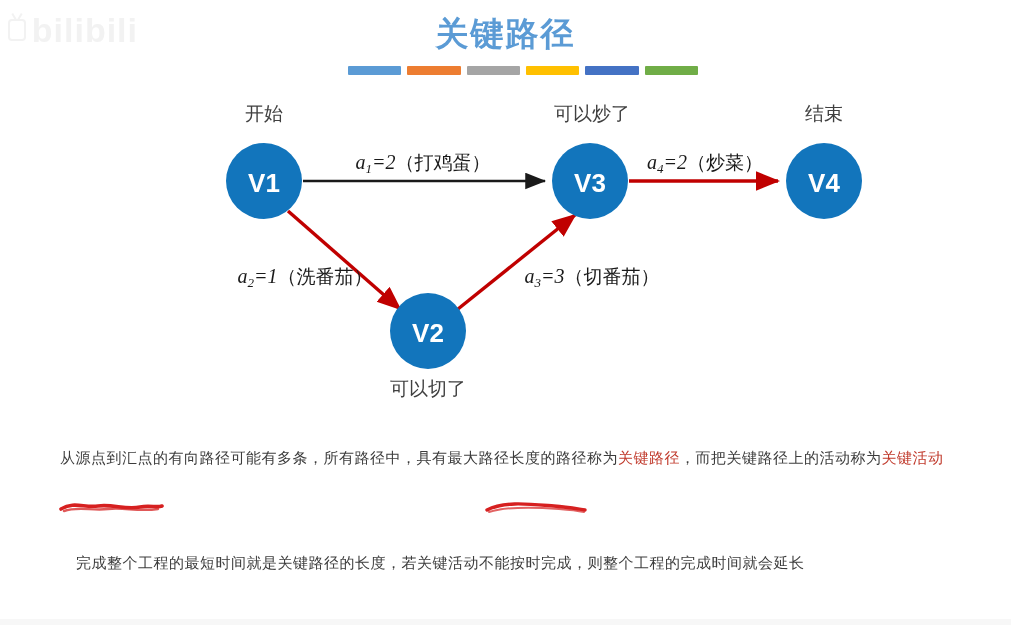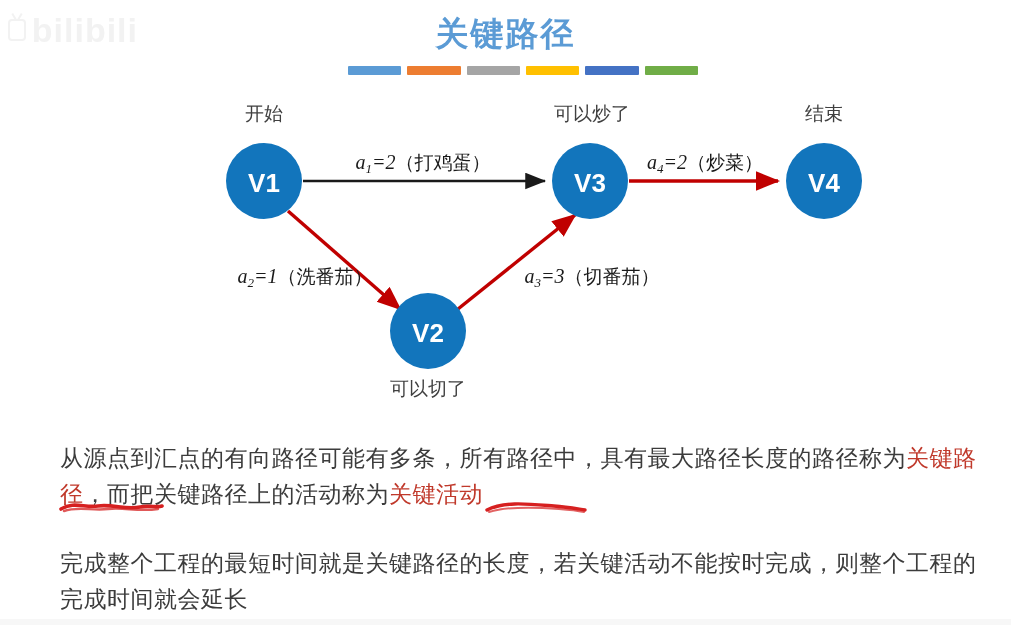--- a/index.html
+++ b/index.html
@@ -121,27 +121,27 @@
     font-style: italic;
     font-family: "Liberation Serif", "DejaVu Serif", serif;
     font-size: 13px;
   }
   .edge-black { stroke: #1a1a1a; stroke-width: 2.6; fill: none; }
   .edge-red   { stroke: #c00000; stroke-width: 3.4; fill: none; }
 
   
   .para {
     position: absolute;
-    font-size: 23px;
+    font-size: 15px;
     line-height: 36px;
     color: #3c3c3c;
     letter-spacing: 0.5px;
   }
   #para-1 { left: 60px; top: 440px; width: 930px; }
-  #para-2 { left: 60px; top: 545px; width: 930px; }
+  #para-2 { left: 76px; top: 545px; width: 930px; }
   .kw {
     color: #c0392b;
     position: relative;
   }
 
   
   .scribble {
     position: absolute;
     pointer-events: none;
   }

